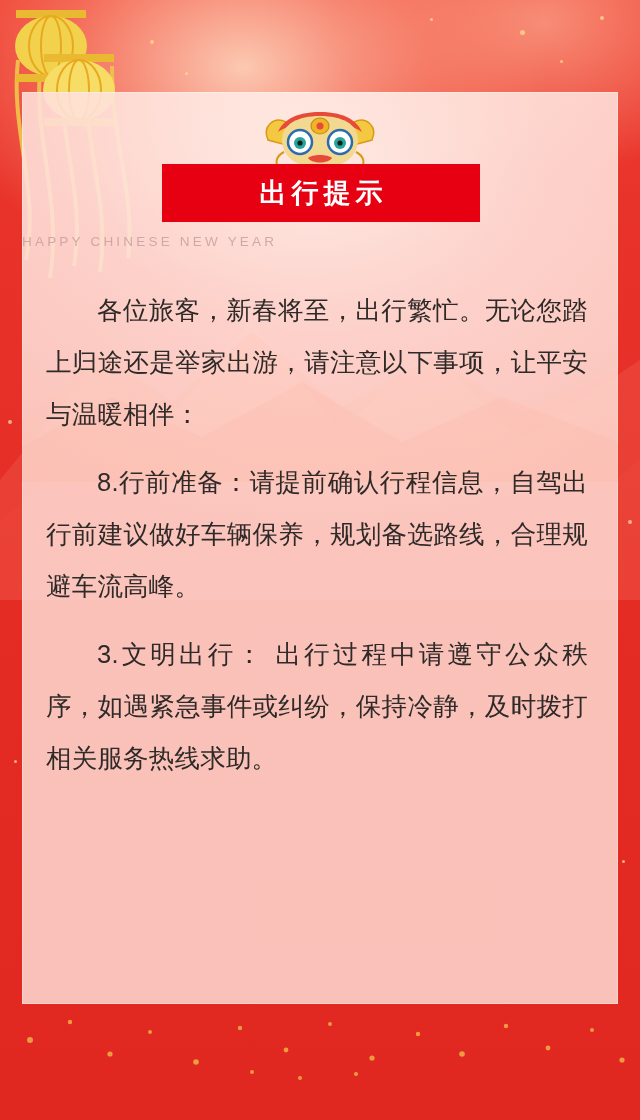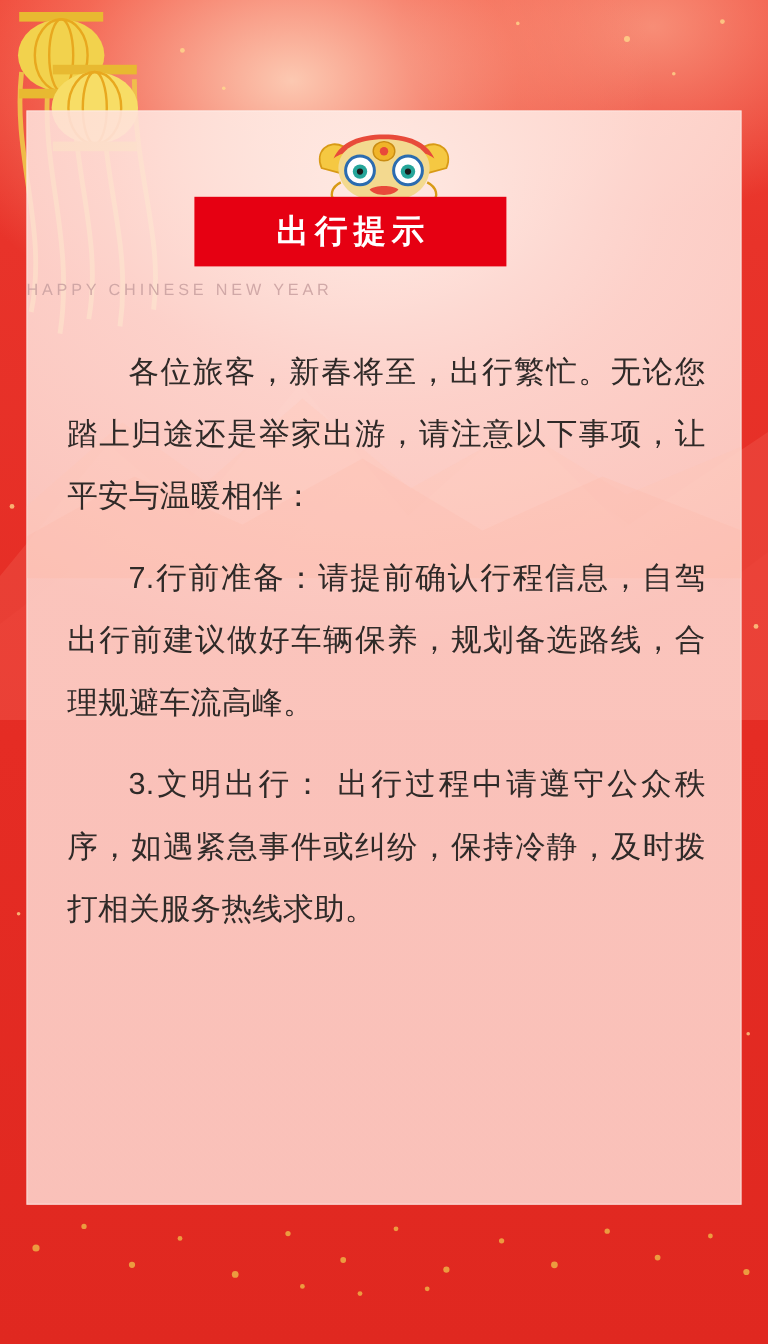--- a/index.html
+++ b/index.html
@@ -63,21 +63,21 @@
     transform: translateX(-50%);
     width: 120px;
     height: 78px;
   }
 
   
   .title-banner {
     position: absolute;
     left: 140px;
     top: 72px;
-    width: 260px;
+    width: 318px;
     height: 58px;
     background: #e60012;
     display: flex;
     align-items: center;
     justify-content: center;
   }
   .title-banner .title-text {
     color: #ffffff;
     font-size: 27px;
     letter-spacing: 5px;
@@ -90,21 +90,21 @@
     top: 142px;
     color: #c9a0a0;
     font-size: 13.5px;
     letter-spacing: 3.2px;
     opacity: 0.85;
   }
 
   
   .body-copy {
     position: absolute;
-    left: 34px;
+    left: 24px;
     right: 30px;
     top: 192px;
   }
   .para {
     color: #2f2a28;
     font-size: 25.5px;
     line-height: 52px;
     text-align: justify;
     text-justify: inter-ideograph;
     text-indent: 51px;
@@ -236,18 +236,18 @@
     </svg>
 
     <div class="title-banner">
       <span class="title-text">出行提示</span>
     </div>
 
     <div class="subtitle">HAPPY CHINESE NEW YEAR</div>
 
     <div class="body-copy">
       <p class="para">各位旅客，新春将至，出行繁忙。无论您踏上归途还是举家出游，请注意以下事项，让平安与温暖相伴：</p>
-      <p class="para">7.行前准备：请提前确认行程信息，自驾出行前建议做好车辆保养，规划备选路线，合理规避车流高峰。</p>
+      <p class="para">8.行前准备：请提前确认行程信息，自驾出行前建议做好车辆保养，规划备选路线，合理规避车流高峰。</p>
       <p class="para">3.文明出行： 出行过程中请遵守公众秩序，如遇紧急事件或纠纷，保持冷静，及时拨打相关服务热线求助。</p>
     </div>
 
   </div>
 </div>
 
 </body></html>

